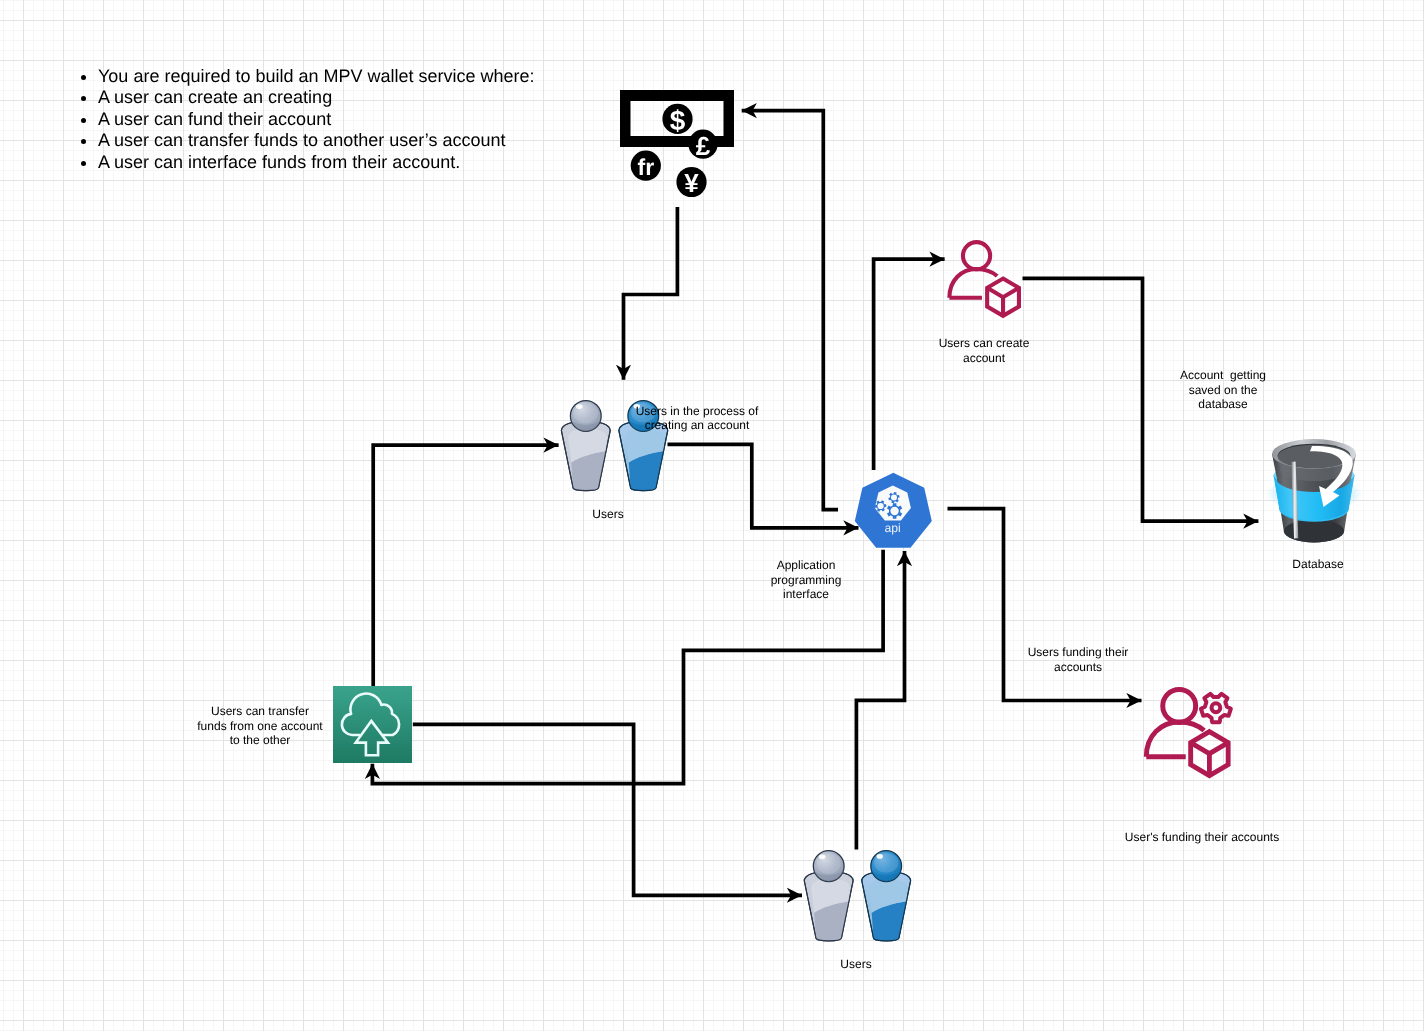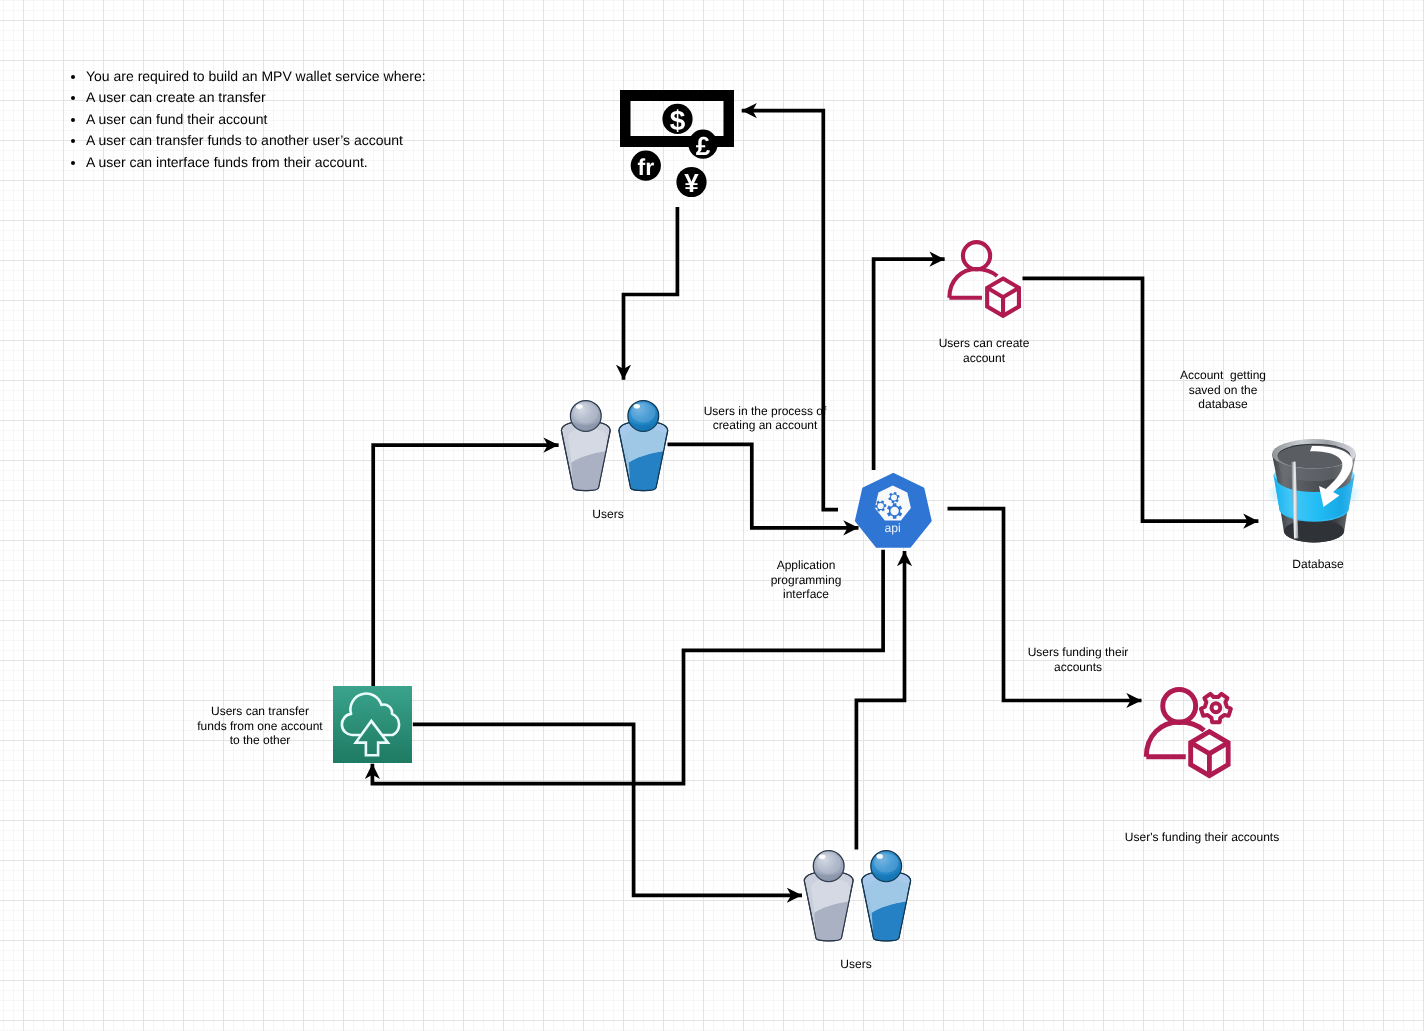--- a/index.html
+++ b/index.html
@@ -22,21 +22,21 @@
       linear-gradient(to right, #e3e3e3 1px, transparent 1px),
       linear-gradient(to bottom, #e3e3e3 1px, transparent 1px),
       linear-gradient(to right, #f6f6f6 1px, transparent 1px),
       linear-gradient(to bottom, #f6f6f6 1px, transparent 1px);
     background-size:40px 40px,40px 40px,10px 10px,10px 10px;
     background-position:23px 20px,23px 20px,3px 0px,3px 0px;
     background-repeat:repeat,repeat,repeat,repeat;
   }
   #canvas{position:absolute;left:0;top:0;width:1424px;height:1031px;}
   .lbl{position:absolute;font-size:12px;line-height:14.6px;text-align:center;color:#000;white-space:pre-wrap;}
-  #bullets{position:absolute;left:60px;top:66px;font-size:14px;line-height:21.4px;}
+  #bullets{position:absolute;left:72px;top:66px;font-size:18px;line-height:21.4px;}
   #bullets ul{margin:0;padding:0 0 0 26px;list-style:disc;}
   #bullets li{margin:0;padding:0;}
 </style>
 </head>
 <body>
 
 <div id="grid"></div>
 <svg id="canvas" width="1424" height="1031" viewBox="0 0 1424 1031">
   <defs>
     <marker id="arr" markerWidth="17" markerHeight="16" refX="15.2" refY="8" orient="auto" markerUnits="userSpaceOnUse">
@@ -251,21 +251,21 @@
     <g>
       <rect x="333" y="686" width="79" height="77" fill="url(#grnGrad)"></rect>
       <path d="M360.5,735.0 L352.0,735.0 A10.6,10.6 0 0,1 351.1,713.9 A15.6,15.6 0 0,1 381.4,704.9 A8.4,8.4 0 0,1 392.0,713.9 A11.6,11.6 0 0,1 392.6,735.0 L382.8,735.0" fill="none" stroke="#e9fbfb" stroke-width="2.6" stroke-linecap="butt" stroke-linejoin="round"></path>
       <path d="M371.3,720.9 L387.9,742.6 L378.1,742.6 L378.1,755.2 L365.9,755.2 L365.9,742.6 L355.7,742.6 Z" fill="none" stroke="#e9fbfb" stroke-width="2.6" stroke-linejoin="miter"></path>
     </g>
 
   </g>
 </svg>
 
 <div class="lbl" style="left:548px;top:507px;width:120px;">Users</div>
-<div class="lbl" style="left:695px;top:403.5px;width:140px;">Users in the process of
+<div class="lbl" style="left:627px;top:403.5px;width:140px;">Users in the process of
 creating an account</div>
 <div class="lbl" style="left:756px;top:558px;width:100px;">Application
 programming
 interface</div>
 <div class="lbl" style="left:924px;top:336px;width:120px;">Users can create
 account</div>
 <div class="lbl" style="left:1163px;top:368px;width:120px;text-align:center;">Account  getting
 saved on the
 database</div>
 <div class="lbl" style="left:1258px;top:557px;width:120px;">Database</div>
@@ -273,18 +273,18 @@
 accounts</div>
 <div class="lbl" style="left:1112px;top:830px;width:180px;">User's funding their accounts</div>
 <div class="lbl" style="left:190px;top:704px;width:140px;">Users can transfer
 funds from one account
 to the other</div>
 <div class="lbl" style="left:796px;top:957px;width:120px;">Users</div>
 
 <div id="bullets">
   <ul>
     <li>You are required to build an MPV wallet service where:</li>
-    <li>A user can create an transfer</li>
+    <li>A user can create an creating</li>
     <li>A user can fund their account</li>
     <li>A user can transfer funds to another user’s account</li>
     <li>A user can interface funds from their account.</li>
   </ul>
 </div>
 
 </body></html>

